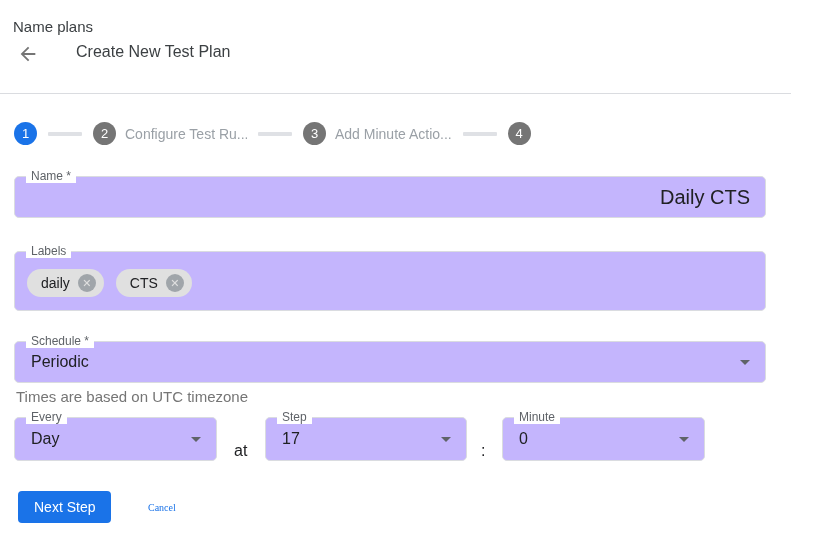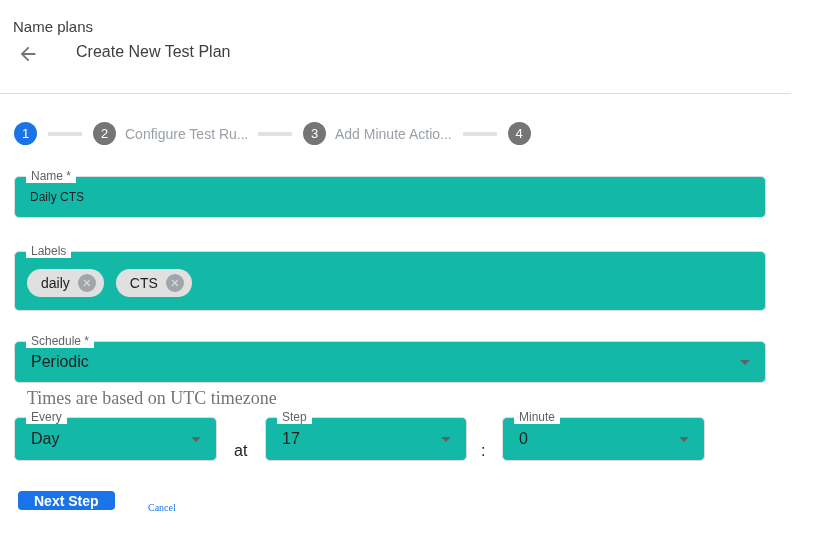--- a/index.html
+++ b/index.html
@@ -51,55 +51,55 @@
   .step.active .step-label { color: #202124; }
   .connector {
     flex: 1; max-width: 34px; height: 4px;
     background: #dfe1e5; margin: 0 11px; border-radius: 1px;
   }
 
   
   .field {
     position: absolute;
     border: 1px solid #dadce0; border-radius: 5px;
-    background: #14b8a6; cursor: pointer;
+    background: #c4b5fd; cursor: pointer;
   }
   .field-label {
     position: absolute; top: -8px; left: 11px;
     background: #ffffff; padding: 0 5px;
     font-size: 12px; color: #5f6368; white-space: nowrap;
   }
   .field-value {
     position: absolute; left: 16px; top: 50%;
     transform: translateY(-50%);
     font-size: 16px; color: #202124; white-space: nowrap;
   }
   .field input {
     position: absolute; left: 0; top: 0; width: 100%; height: 100%;
     border: none; outline: none; background: transparent;
     font-family: "Liberation Sans", sans-serif;
-    font-size: 12px; color: #202124; padding: 0 15px;
+    font-size: 20px; color: #202124; padding: 0 15px; text-align: right;
   }
   .dd-arrow {
     position: absolute; right: 15px; top: 50%; margin-top: -2px;
     width: 0; height: 0;
     border-left: 5px solid transparent; border-right: 5px solid transparent;
     border-top: 5px solid #5f6368;
   }
 
   .f-name     { top: 176px; left: 14px; width: 752px; height: 42px; }
   .f-labels   { top: 251px; left: 14px; width: 752px; height: 60px; }
   .f-schedule { top: 341px; left: 14px; width: 752px; height: 42px; }
   .f-every    { top: 417px; left: 14px;  width: 203px; height: 44px; }
   .f-hour     { top: 417px; left: 265px; width: 202px; height: 44px; }
   .f-minute   { top: 417px; left: 502px; width: 203px; height: 44px; }
 
   .helper-text {
-    position: absolute; top: 388px; left: 27px;
-    font-size: 18px; color: #757575; font-family: Liberation Serif, serif;
+    position: absolute; top: 388px; left: 16px;
+    font-size: 15px; color: #757575;
   }
   .conjunction {
     position: absolute; font-size: 16px; color: #202124;
   }
   .conj-at    { top: 442px; left: 234px; }
   .conj-colon { top: 442px; left: 481px; }
 
   
   .chips-row {
     position: absolute; top: 17px; left: 12px;
@@ -114,25 +114,25 @@
   .chip-x {
     width: 18px; height: 18px; margin-left: 8px;
     border-radius: 50%; background: #a0a5aa; color: #e0e0e0;
     font-size: 11px; line-height: 18px; text-align: center;
     cursor: pointer; user-select: none;
   }
 
   
   .next-btn {
     position: absolute; top: 491px; left: 18px;
-    height: 19px; padding: 0 16px;
+    height: 32px; padding: 0 16px;
     background: #1a73e8; color: #ffffff;
     border: none; border-radius: 4px;
     font-family: "Liberation Sans", sans-serif;
-    font-size: 14px; font-weight: 700; cursor: pointer;
+    font-size: 14px; font-weight: 400; cursor: pointer;
   }
   .cancel-btn {
     position: absolute; top: 491px; left: 140px;
     height: 32px; padding: 0 8px;
     background: transparent; border: none;
     color: #1a73e8; font-family: Liberation Serif, serif;
     font-size: 10px; font-weight: 500; cursor: pointer;
   }
 </style>
 </head>

